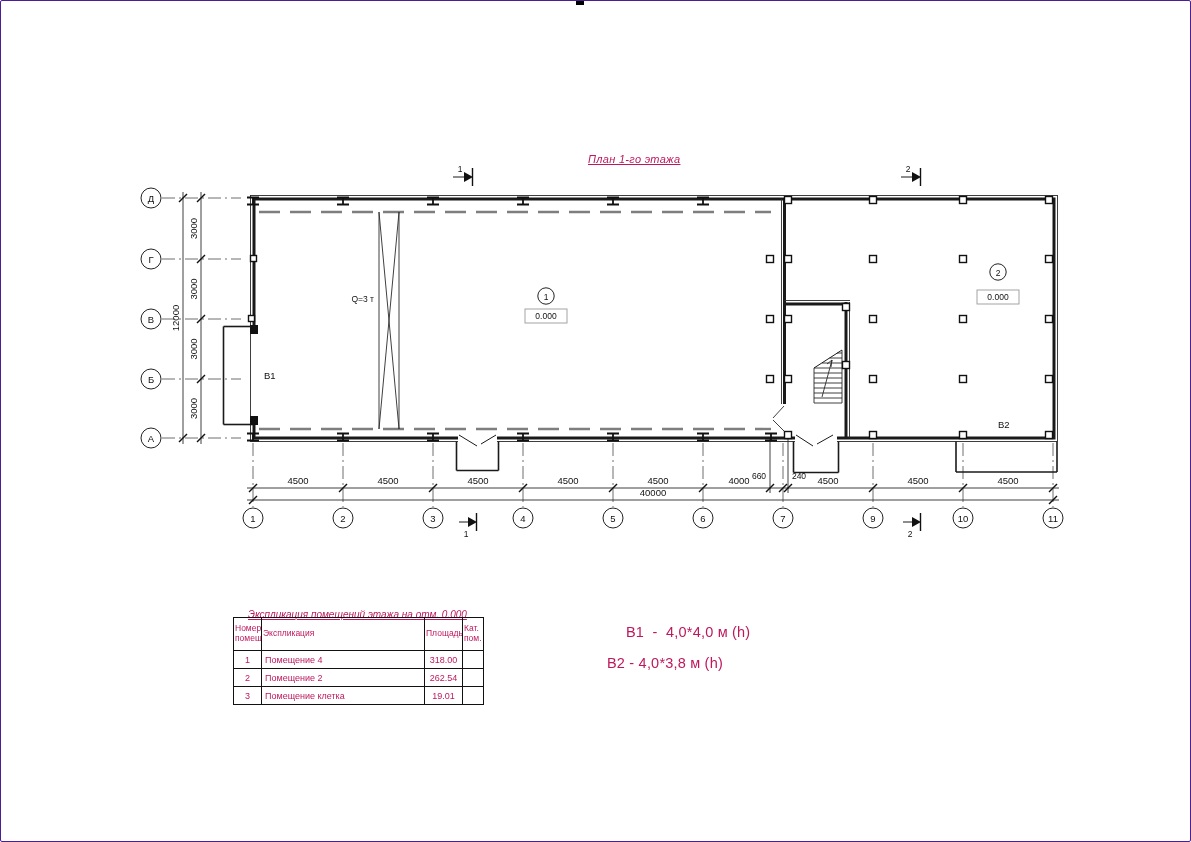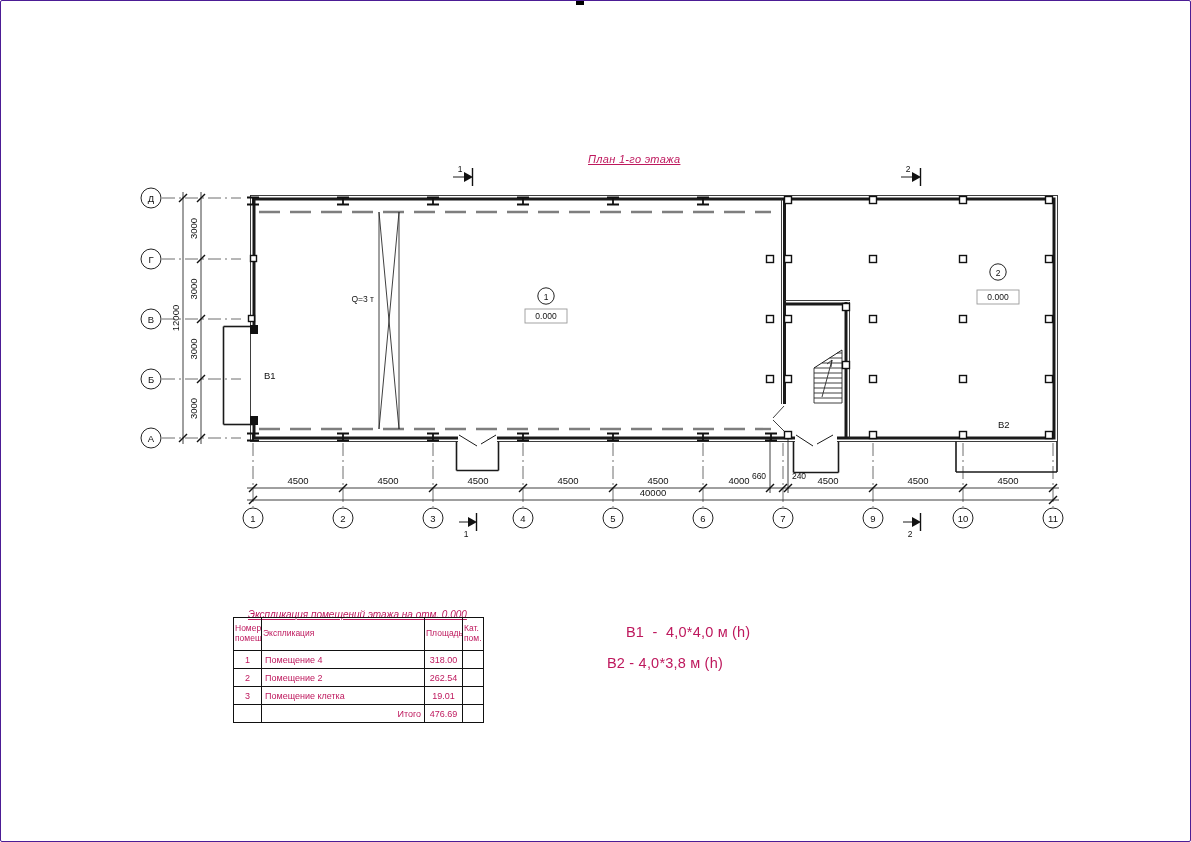--- a/index.html
+++ b/index.html
@@ -347,24 +347,18 @@
         <td>Помещение 2</td>
         <td class="c">262.54</td>
         <td></td>
       </tr>
       <tr style="height:18px;">
         <td class="c">3</td>
         <td>Помещение клетка</td>
         <td class="c">19.01</td>
         <td></td>
       </tr>
-      <tr style="height:18px;">
-        <td></td>
-        <td class="r">Итого</td>
-        <td class="c">476.69</td>
-        <td></td>
-      </tr>
     </tbody>
   </table>
 
   <div class="abs note" style="left:585px;top:623px;margin-left:40px;">B1  -  4,0*4,0 м (h)</div>
   <div class="abs note" style="left:606px;top:654px;">B2 - 4,0*3,8 м (h)</div>
 </div>
 
 </body></html>

